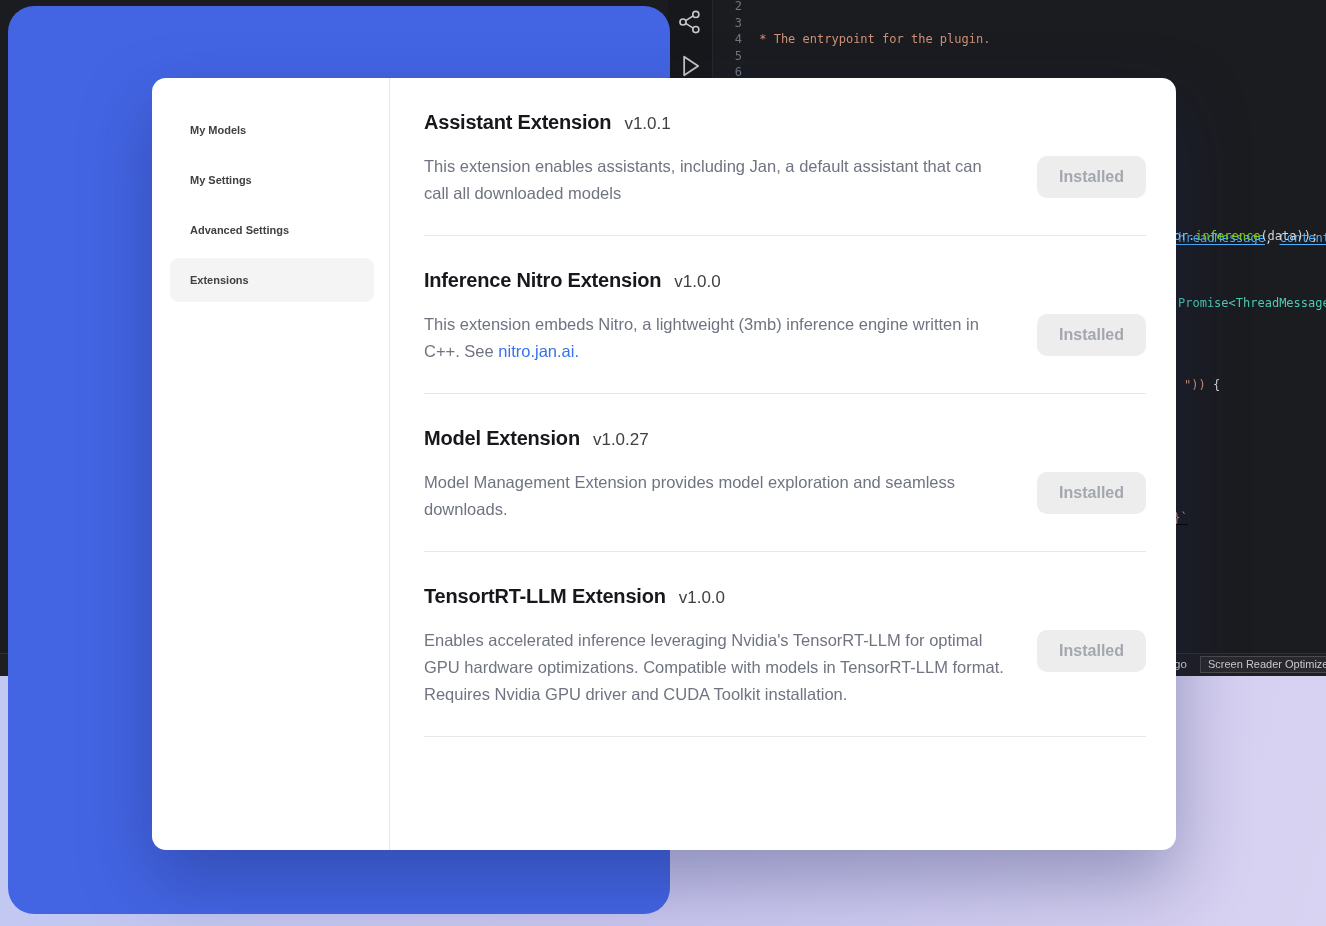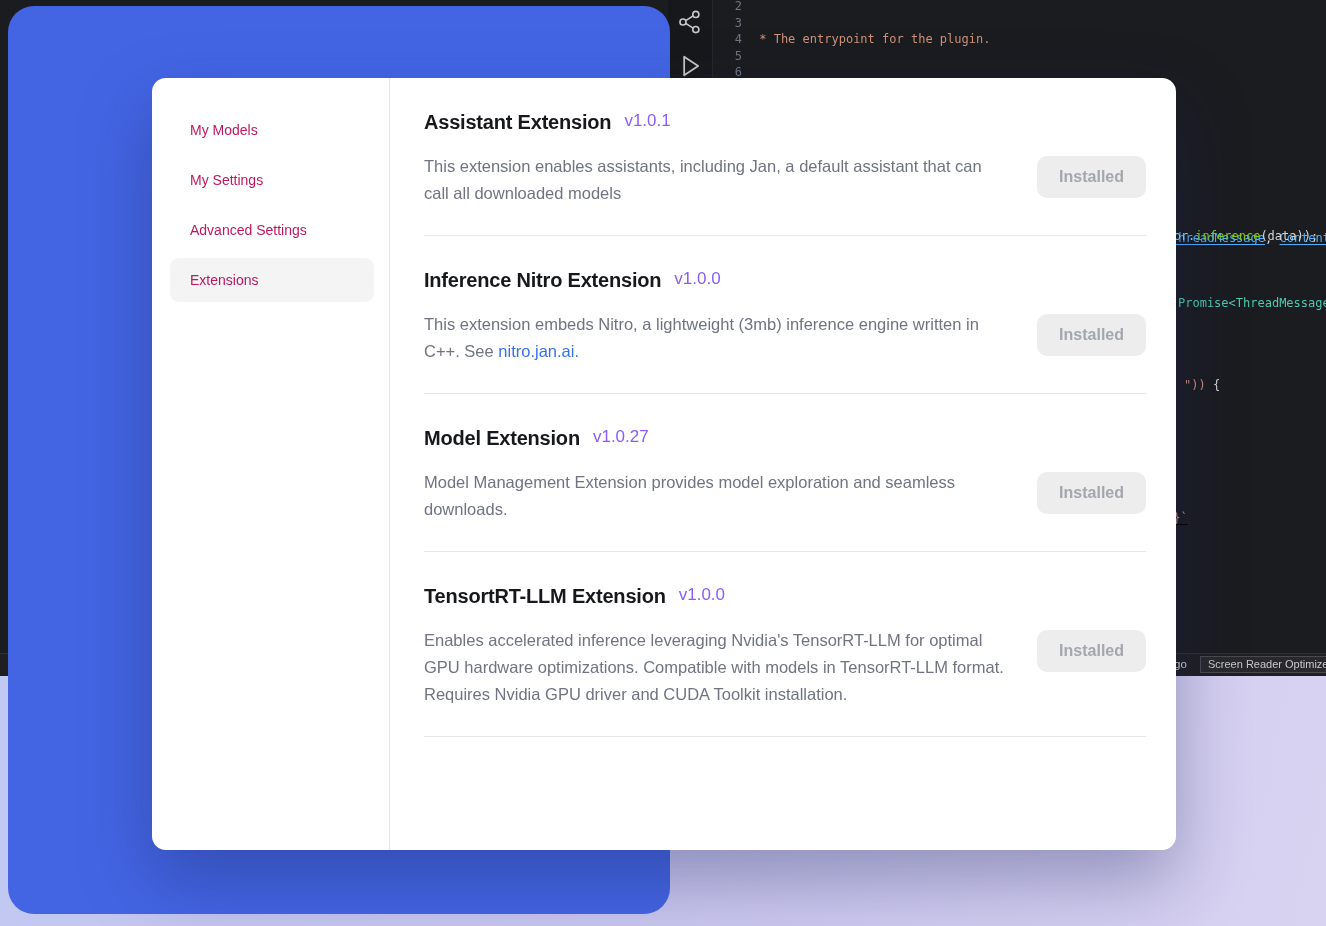--- a/index.html
+++ b/index.html
@@ -39,29 +39,29 @@
   .sb-badge{position:absolute;left:1200px;top:2px;padding:1px 7px 2px;border:1px solid #4b4b4f;
     background:#29292d;color:#c9c9c9;font-size:11px;white-space:nowrap;}
   
   .blue-panel{position:absolute;left:8px;top:6px;width:662px;height:908px;border-radius:26px;
     background:var(--panel-blue,#4365e4);}
   
   .modal{position:absolute;left:152px;top:78px;width:1024px;height:772px;background:#ffffff;
     border-radius:14px;box-shadow:0 30px 70px rgba(25,35,90,.35);display:flex;overflow:hidden;}
   .sidebar{width:238px;border-right:1px solid #e7e7ea;padding:30px 15px 0 18px;box-sizing:border-box;flex:none;}
   .nav-item{height:44px;display:flex;align-items:center;padding-left:20px;margin-bottom:6px;
-    border-radius:9px;font-size:14px;font-weight:400;color:#be185d;cursor:pointer;}
+    border-radius:9px;font-size:11px;font-weight:700;color:#404040;cursor:pointer;}
   .nav-item.active{background:#f4f4f5;}
   .content{flex:1;padding:0 30px 0 34px;box-sizing:border-box;}
   .section{position:relative;border-bottom:1px solid #e8e8ea;padding:33px 0 28px;}
   .section.tall{padding-bottom:28px;}
   .section.last{border-bottom:none;}
-  .ext-title-row{display:flex;align-items:flex-start;gap:13px;}
+  .ext-title-row{display:flex;align-items:flex-end;gap:13px;}
   .ext-name{font-size:20px;font-weight:700;color:#17181c;letter-spacing:-.2px;}
-  .ext-version{font-size:17px;font-weight:400;color:#8b5cf6;}
+  .ext-version{font-size:17px;font-weight:400;color:#404040;}
   .ext-desc{margin-top:19px;max-width:585px;font-size:16.5px;line-height:27px;color:#6f7480;}
   .ext-desc a{color:var(--link-blue,#3872e9);text-decoration:none;cursor:pointer;}
   .btn{position:absolute;right:0;top:31px;border:none;border-radius:10px;cursor:pointer;
     font-family:"Liberation Sans",sans-serif;font-size:16px;font-weight:600;padding:12px 22px;}
   .btn-installed{background:#ededee;color:#a3a7ae;margin-top:47px;}
   .btn-select{background:#e9ecf5;color:var(--select-blue,#4365e4);font-weight:700;padding:12px 25px;}
 </style>
 </head>
 <body>
 

